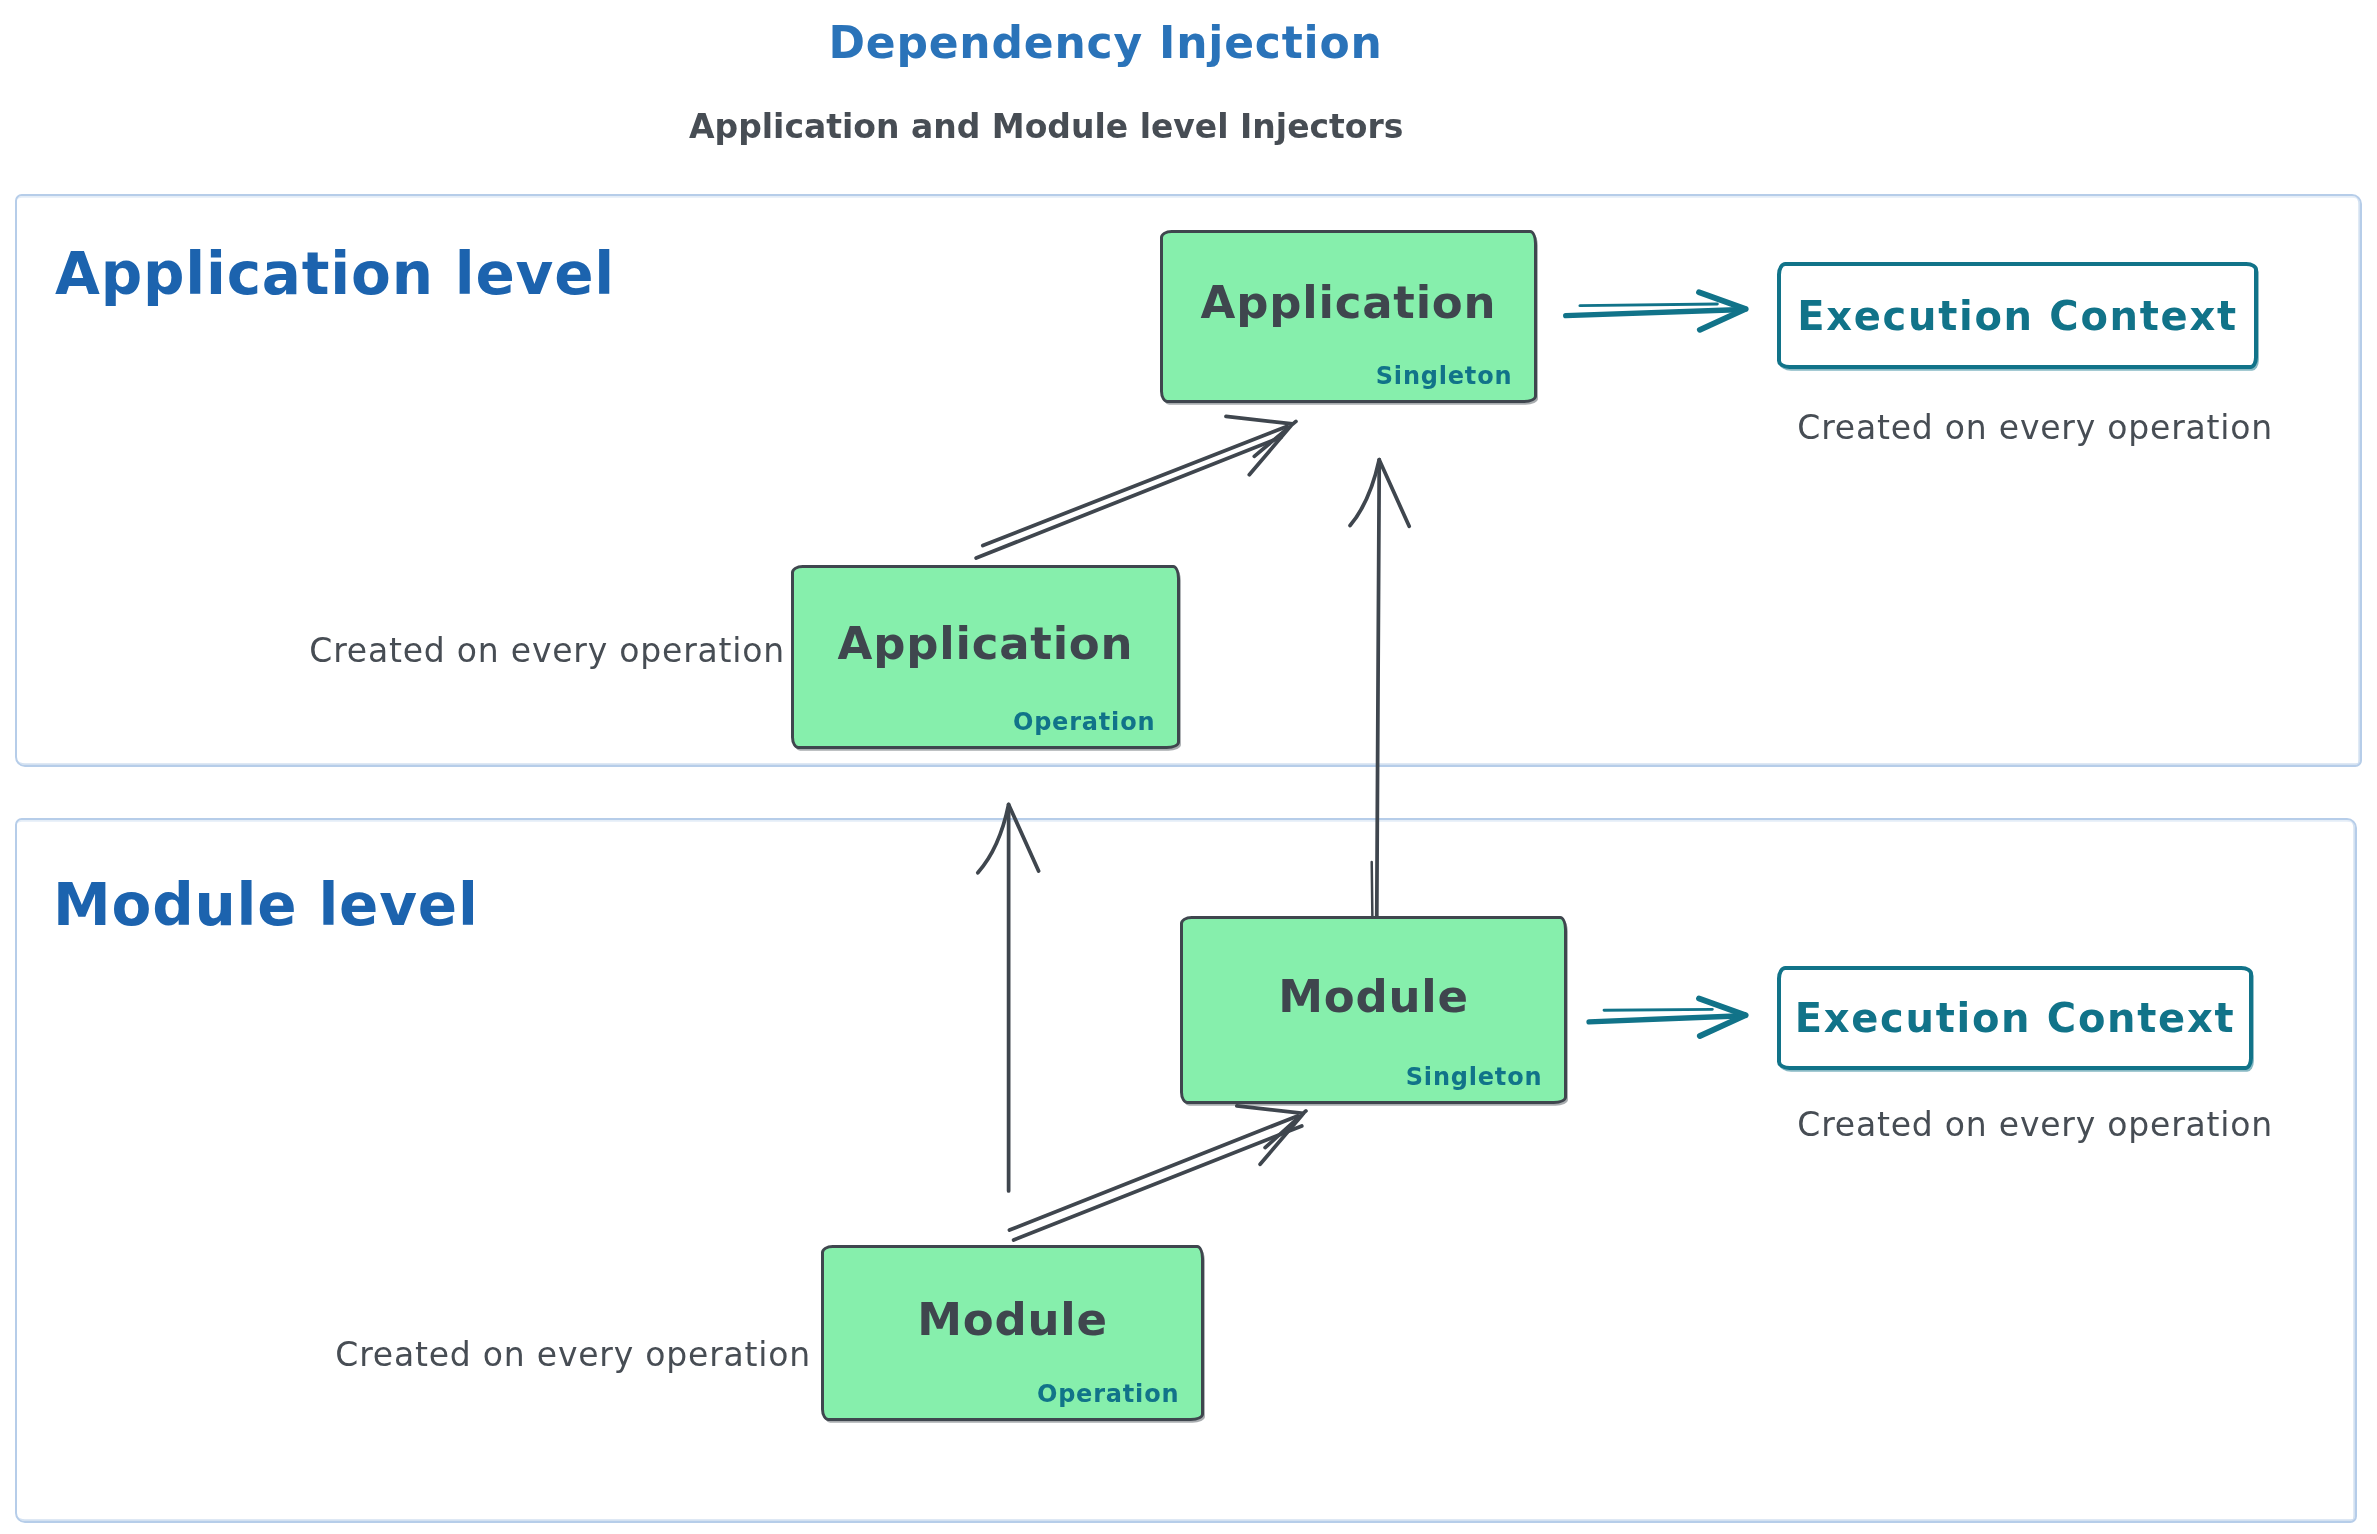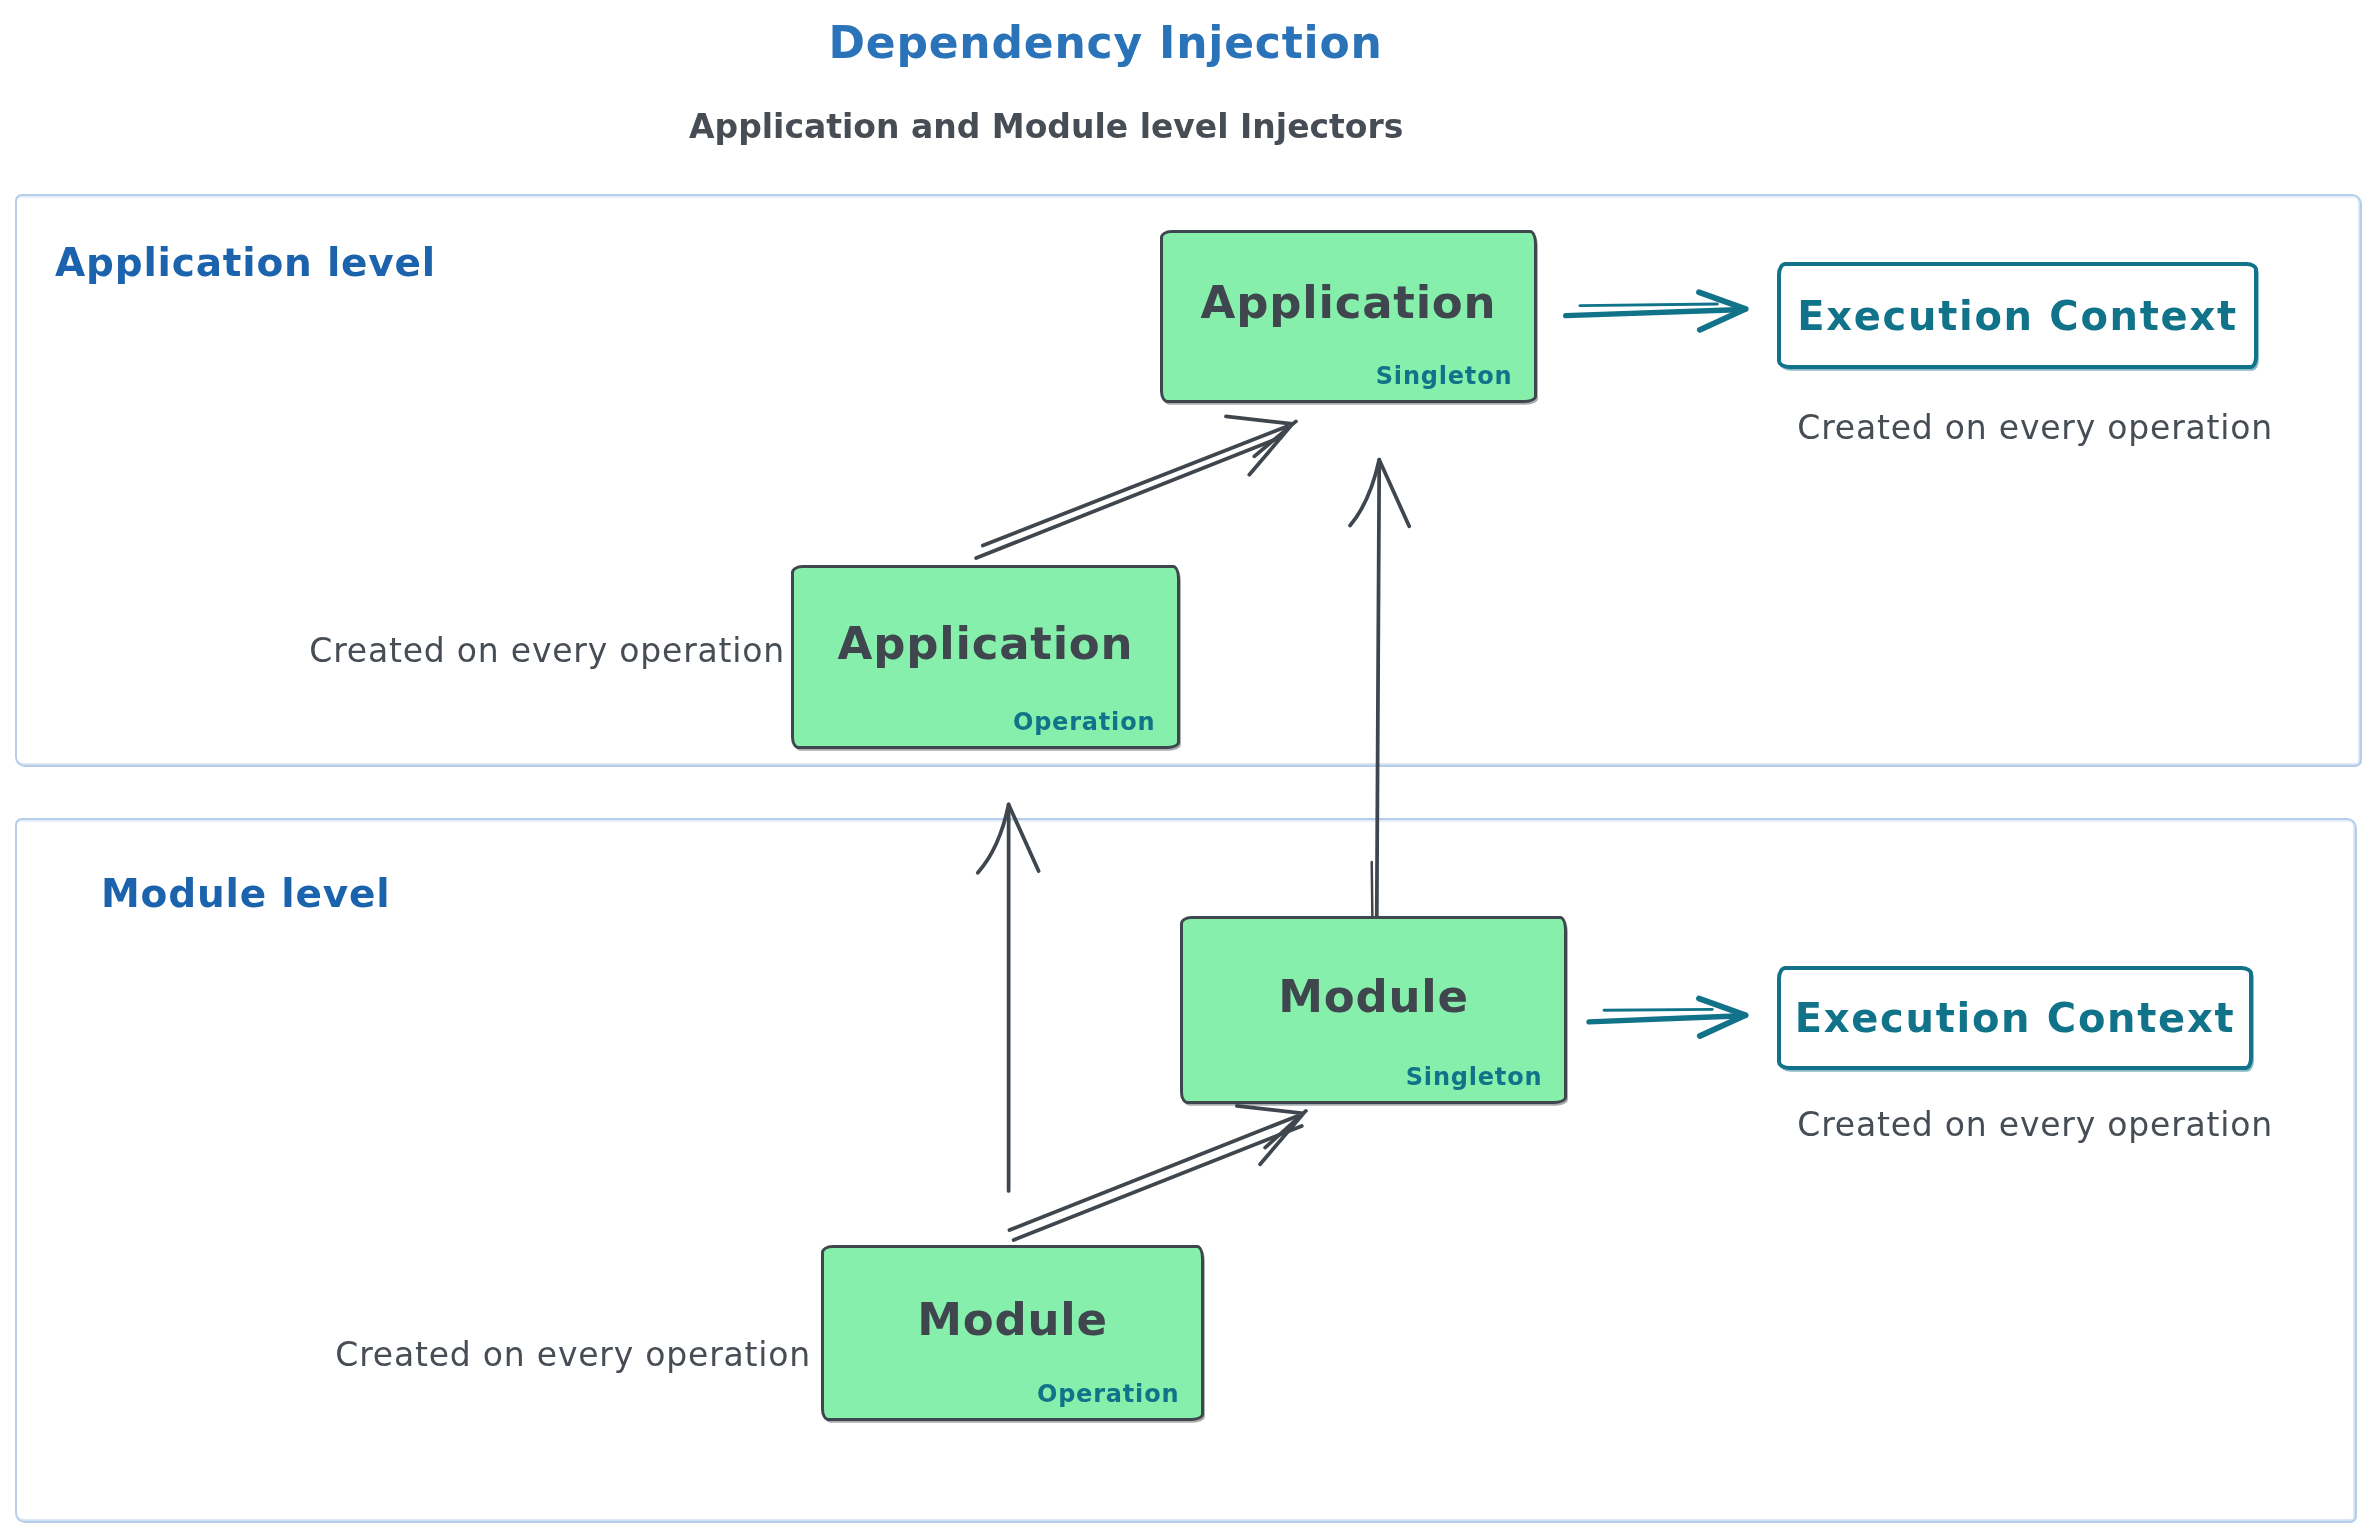--- a/index.html
+++ b/index.html
@@ -34,24 +34,24 @@
   
   .level-frame{
     border:2.5px solid var(--frame);
     border-radius:6.7px 10px 6.7px 10px;
     background:transparent;
     box-shadow:inset 0 -5px 0 -3.3px #d3e1f1, inset -5px 0 0 -3.3px #d3e1f1, inset 0 5px 0 -3.3px #e4edf7;
   }
   .frame-app{left:15px;top:194px;width:2347px;height:573px;}
   .frame-module{left:15px;top:818px;width:2342px;height:705px;}
   .level-label{
-    font-size:39px;color:var(--section-blue);letter-spacing:0.8px;font-weight:600;
+    font-size:58px;color:var(--section-blue);letter-spacing:0.8px;font-weight:600;
   }
   .label-app{left:55px;top:240px;}
-  .label-module{left:53px;top:871px;margin-left:48px;}
+  .label-module{left:53px;top:871px;}
 
   
   .node{
     border:3.3px solid var(--ink);
     border-radius:11.7px 6.7px 13.3px 7.5px / 7.5px 13.3px 6.7px 11.7px;
     background:#86efac;
     box-shadow:1.7px 2.5px 0 -0.8px rgba(63,70,78,.45);
     display:flex;align-items:center;justify-content:center;
   }
   .node .node-title{

